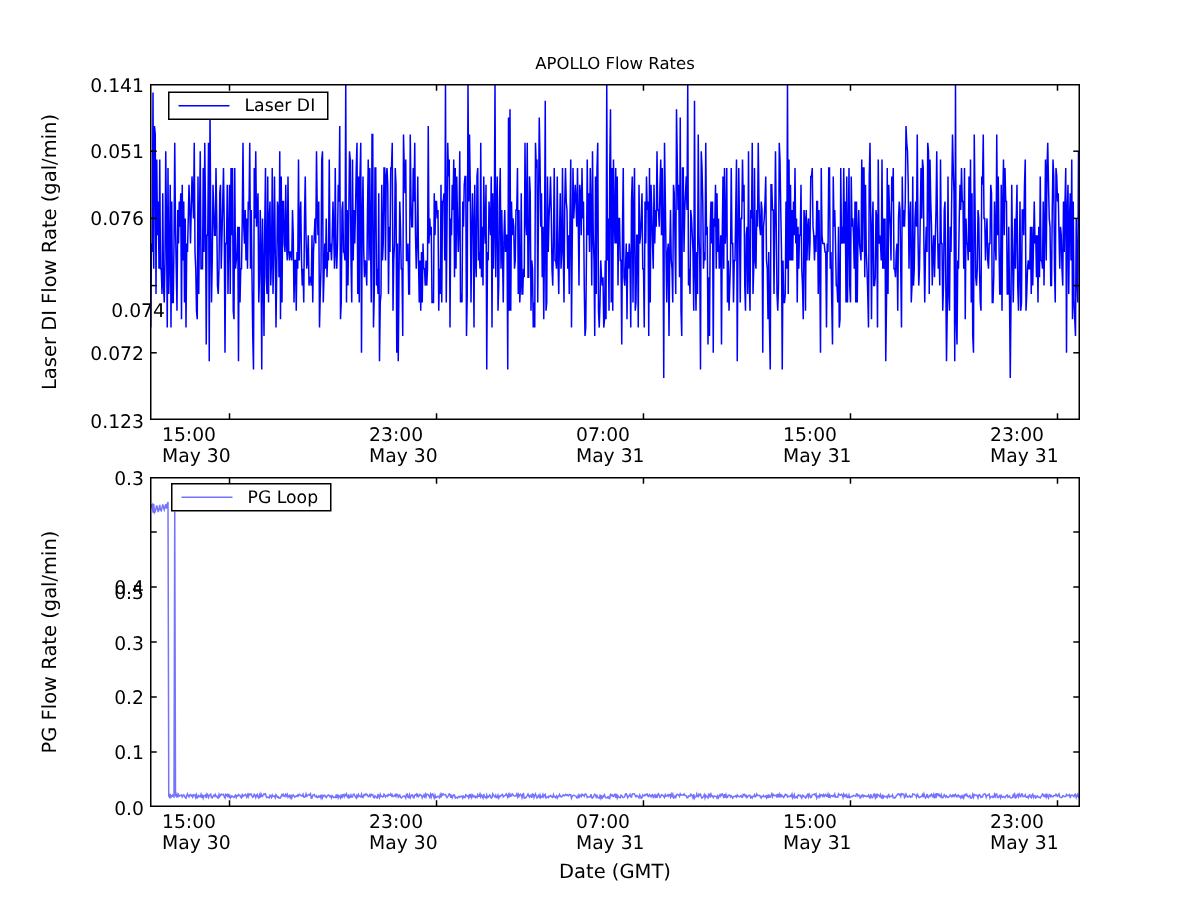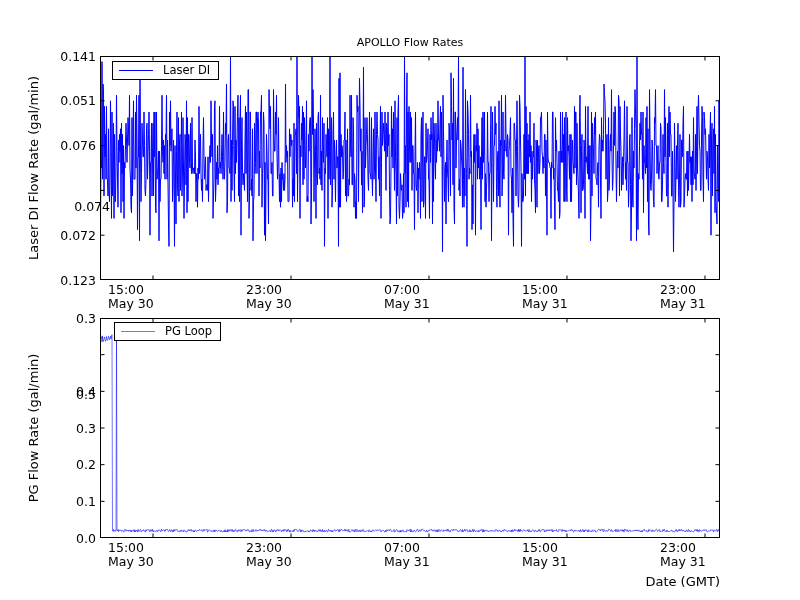--- a/index.html
+++ b/index.html
@@ -11,21 +11,21 @@
   .title{
     position:absolute;left:100px;top:36px;width:620px;text-align:center;
     font-size:11px;
   }
   .axes{position:absolute;}
   .ylabel{
     position:absolute;text-align:center;font-size:13px;white-space:nowrap;
     transform:rotate(-90deg);
   }
   .xlabel{
-    position:absolute;left:100px;top:574px;width:620px;text-align:right;
+    position:absolute;left:100px;top:574px;width:620px;text-align:center;
     font-size:13px;
   }
   .ytick{
     position:absolute;width:66px;text-align:right;font-size:12.5px;
     line-height:15px;
   }
   .xtick{
     position:absolute;width:90px;font-size:12.5px;
     line-height:13.5px;white-space:nowrap;
   }

